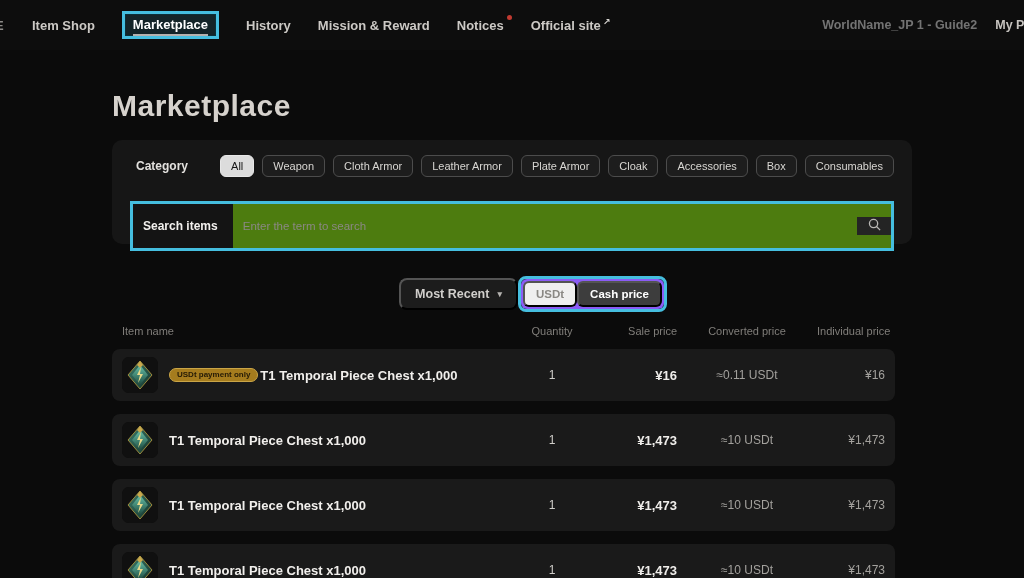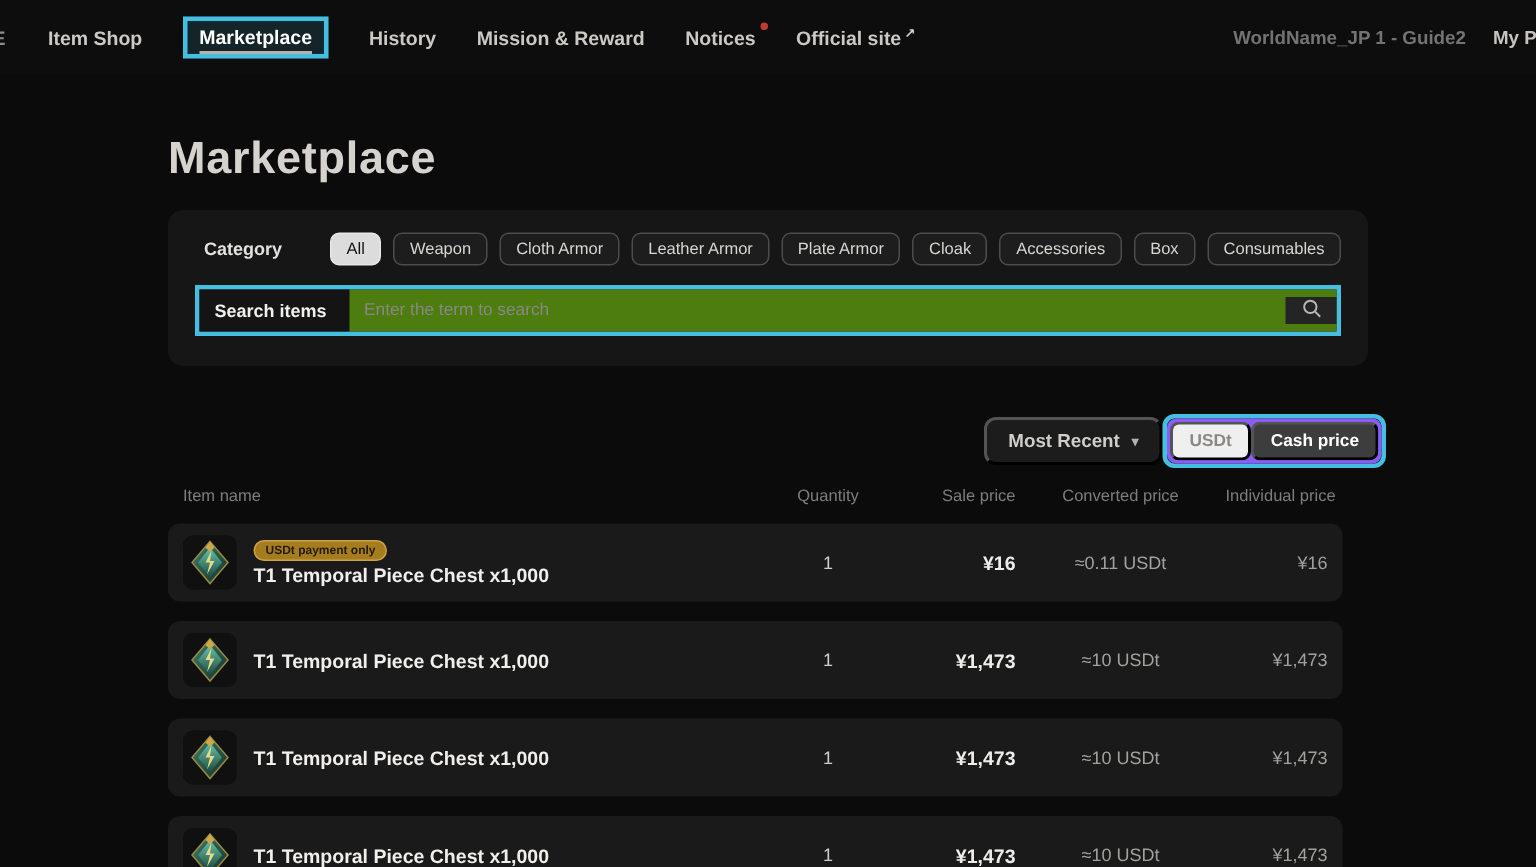--- a/index.html
+++ b/index.html
@@ -71,24 +71,24 @@
   .chips{display:flex;align-items:center;gap:8px;}
   .chip{
     font-size:11px;font-weight:normal;color:#d8d6d2;
     background:#1d1d1d;border:1px solid #4c4c4c;border-radius:6px;
     padding:4px 10px;cursor:pointer;white-space:nowrap;
   }
   .chip.selected{background:#dcdcdc;color:#141414;border-color:#e8e8e8;}
 
   
   .search-annotation{
-    margin-top:13px;
+    margin-top:24px;
     border:3px solid var(--highlight);
     box-shadow:inset 0 0 0 1px rgba(10,50,60,.8);
-    display:flex;align-items:stretch;height:34px;
+    display:flex;align-items:stretch;height:50px;
     background:#141414;
   }
   .search-label{
     font-size:12px;font-weight:bold;color:#f2f0ed;
     display:flex;align-items:center;padding:0 15px 0 10px;
     background:#141414;white-space:nowrap;
   }
   .search-input-wrap{flex:1;background:#4d7c0f;display:flex;align-items:center;}
   .search-input{
     flex:1;background:transparent;border:none;outline:none;
@@ -96,21 +96,21 @@
     font-size:11.5px;color:#d8d6d2;padding:0 10px;
   }
   .search-input::placeholder{color:#8a8884;}
   .search-btn{
     width:34px;display:flex;align-items:center;justify-content:center;
     background:#242424;border:none;cursor:pointer;
   }
 
   
   .controls-row{
-    margin-top:33px;display:flex;align-items:center;justify-content:flex-end;
+    margin-top:33px;display:flex;align-items:center;justify-content:center;
     height:33px;
     margin-left:30px;
   }
   .sort-button{
     background:#1c1c1c;border-radius:8px;padding:7px 14px;
     font-size:12.5px;font-weight:bold;color:#d0cecb;cursor:pointer;
     display:flex;align-items:center;gap:8px;
   }
   .sort-caret{font-size:9px;color:#b5b3b0;}
   .toggle-annotation{
@@ -142,21 +142,21 @@
 
   .rows{margin-top:11px;display:flex;flex-direction:column;gap:13px;}
   .table-row{
     background:#1a1a1a;border-radius:8px;height:52px;padding:0 10px;cursor:pointer;
   }
   .name-cell{display:flex;align-items:center;gap:11px;min-width:0;}
   .item-icon{
     width:36px;height:36px;flex:0 0 36px;border-radius:7px;background:#0e0e0e;
     display:flex;align-items:center;justify-content:center;
   }
-  .name-stack{display:flex;flex-direction:column;gap:2px;align-items:flex-start;}
+  .name-stack{display:flex;flex-direction:row;gap:2px;align-items:flex-start;}
   .row-badge{
     font-size:8px;font-weight:bold;color:#241a06;
     background:var(--badge-gold);border:1px solid #caa546;border-radius:8px;
     padding:1px 7px 2px 7px;white-space:nowrap;
   }
   .item-name{font-size:13px;font-weight:bold;color:#f1efec;white-space:nowrap;}
   .c-qty{font-size:12px;color:#cfcdc9;text-align:center;}
   .c-sale{font-size:13px;font-weight:bold;color:#efedea;text-align:right;white-space:nowrap;}
   .c-conv{font-size:12px;color:#a3a19d;text-align:center;white-space:nowrap;}
   .c-ind{font-size:12px;color:#a3a19d;text-align:right;white-space:nowrap;}

